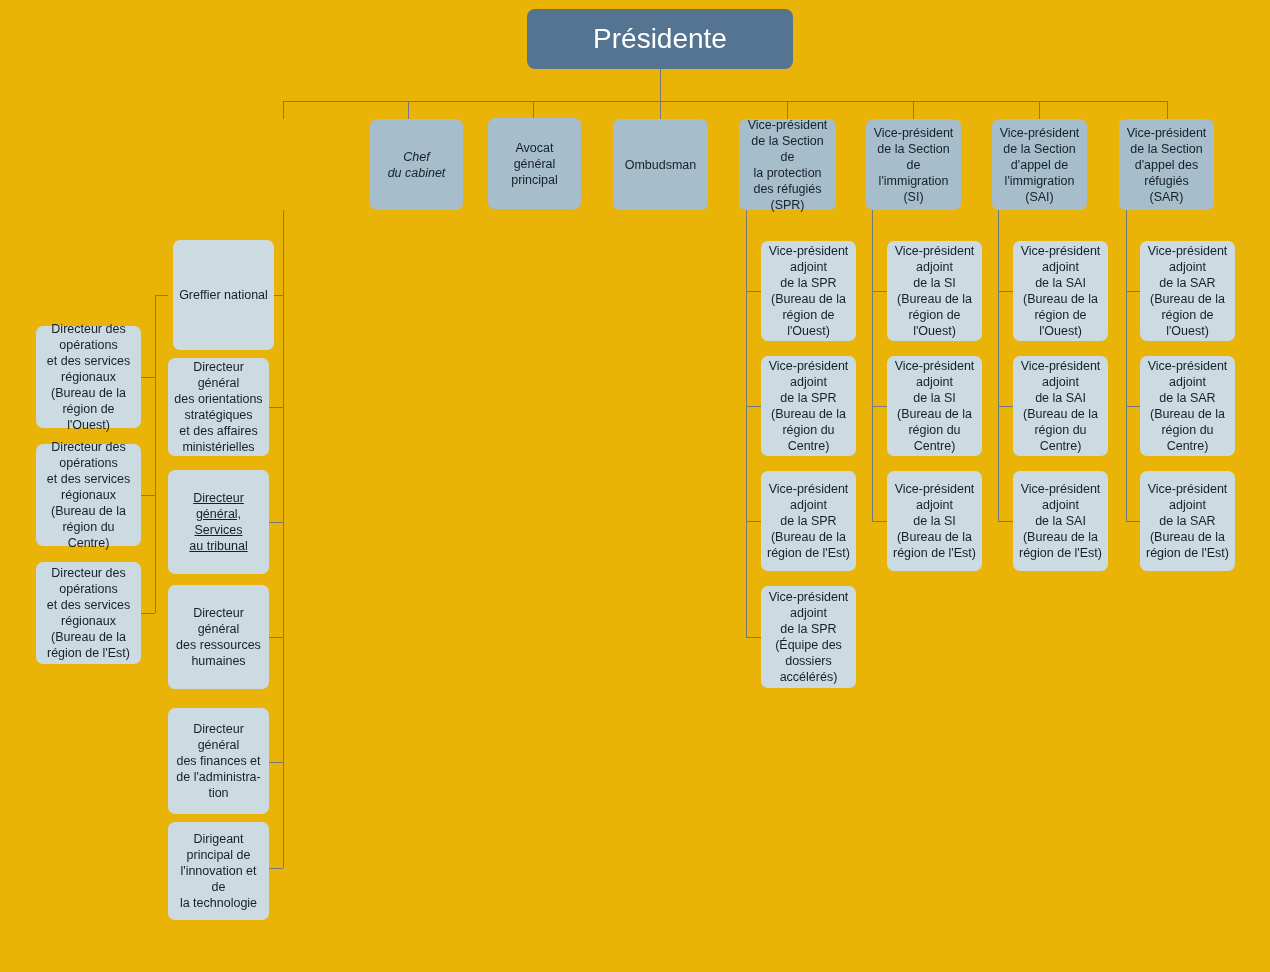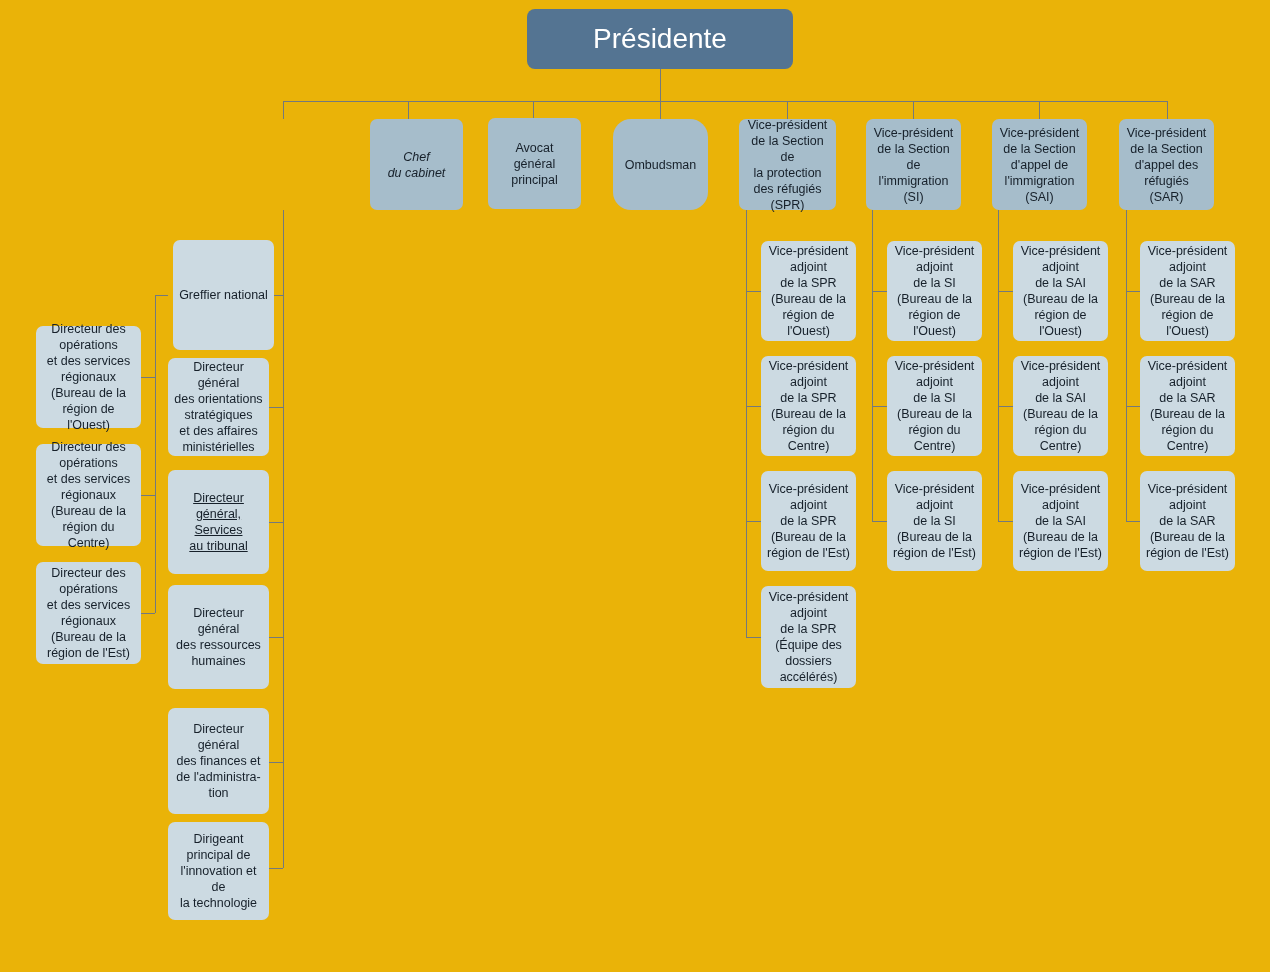--- a/index.html
+++ b/index.html
@@ -74,21 +74,21 @@
   <div class="ln lv" style="left:787px; top:101px; height:18px;"></div>
   <div class="ln lv" style="left:913px; top:101px; height:18px;"></div>
   <div class="ln lv" style="left:1039px; top:101px; height:18px;"></div>
   <div class="ln lv" style="left:1167px; top:101px; height:18px;"></div>
 
   <div class="node tier-exec" style="left:370px; top:119px; width:93px; height:91px;font-style:italic;">Chef
 du cabinet</div>
   <div class="node tier-exec" style="left:488px; top:109px; width:93px; height:91px;margin-top:9px;">Avocat
 général
 principal</div>
-  <div class="node tier-exec" style="left:613px; top:119px; width:95px; height:91px;border-radius:18px;">Ombudsman</div>
+  <div class="node tier-exec" style="left:613px; top:119px; width:95px; height:91px;">Ombudsman</div>
   <div class="node tier-exec" style="left:739px; top:119px; width:97px; height:91px;">Vice-président
 de la Section de
 la protection
 des réfugiés
 (SPR)</div>
   <div class="node tier-exec" style="left:866px; top:119px; width:95px; height:91px;">Vice-président
 de la Section
 de l'immigration
 (SI)</div>
   <div class="node tier-exec" style="left:992px; top:119px; width:95px; height:91px;">Vice-président

